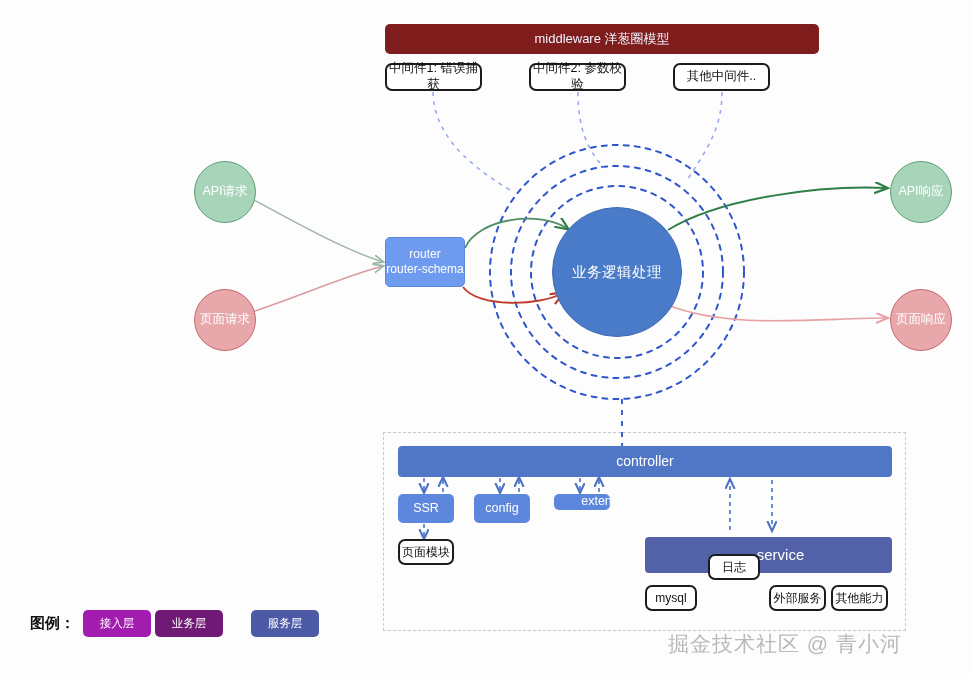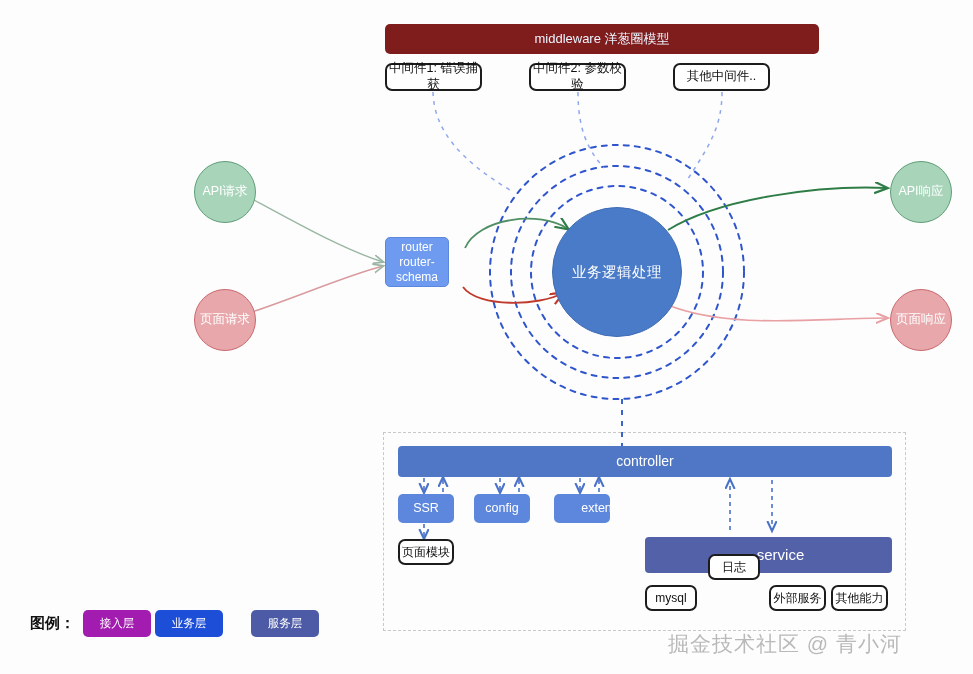--- a/index.html
+++ b/index.html
@@ -222,49 +222,49 @@
 
   <div class="node banner" style="left:385px; top:24px; width:434px; height:30px;">middleware 洋葱圈模型</div>
 
   <div class="node box-outline" style="left:385px; top:63px; width:97px; height:28px;">中间件1: 错误捕获</div>
   <div class="node box-outline" style="left:529px; top:63px; width:97px; height:28px;">中间件2: 参数校验</div>
   <div class="node box-outline" style="left:673px; top:63px; width:97px; height:28px;">其他中间件..</div>
 
   <div class="node circle circle-green" style="left:194px; top:161px; width:62px; height:62px;">API请求</div>
   <div class="node circle circle-red" style="left:194px; top:289px; width:62px; height:62px;">页面请求</div>
 
-  <div class="node box-blue-light" style="left:385px; top:237px; width:64px; height:50px;">
+  <div class="node box-blue-light" style="left:385px; top:237px; width:80px; height:50px;">
     <span>router</span>
     <span>router-schema</span>
   </div>
 
   <div class="node circle circle-core" style="left:552px; top:207px; width:130px; height:130px;">业务逻辑处理</div>
 
   <div class="node circle circle-red" style="left:890px; top:289px; width:62px; height:62px;">页面响应</div>
   <div class="node circle circle-green" style="left:890px; top:161px; width:62px; height:62px;">API响应</div>
 
   <div id="lower-panel"></div>
 
   <div class="node box-controller" style="left:398px; top:446px; width:494px; height:31px;">controller</div>
 
   <div class="node box-sub" style="left:398px; top:494px; width:56px; height:29px;">SSR</div>
   <div class="node box-sub" style="left:474px; top:494px; width:56px; height:29px;">config</div>
-  <div class="node box-sub" style="left:554px; top:494px; width:56px; height:29px;padding-left:36px;">extend</div>
+  <div class="node box-sub" style="left:554px; top:494px; width:56px; height:16px;padding-left:36px;">extend</div>
 
   <div class="node box-outline-sm" style="left:398px; top:539px; width:56px; height:26px;">页面模块</div>
 
   <div class="node box-service" style="left:645px; top:537px; width:247px; height:36px;">service</div>
 
   <div class="node box-outline-sm" style="left:645px; top:585px; width:52px; height:26px;">mysql</div>
   <div class="node box-outline-sm" style="left:708px; top:554px; width:52px; height:26px;">日志</div>
   <div class="node box-outline-sm" style="left:769px; top:585px; width:57px; height:26px;">外部服务</div>
   <div class="node box-outline-sm" style="left:831px; top:585px; width:57px; height:26px;">其他能力</div>
 
   <div id="legend">
     <span id="legend-title">图例：</span>
     <span class="legend-chip" style="background:#a21caf;">接入层</span>
-    <span class="legend-chip" style="background:#1d4ed8;">业务层</span>
+    <span class="legend-chip" style="background:#701a75;">业务层</span>
     <span class="legend-chip" style="background:#4d5ba6;margin-left:24px;">服务层</span>
   </div>
 
   <div id="watermark">掘金技术社区 @ 青小河</div>
 
 </div>
 
 </body></html>

